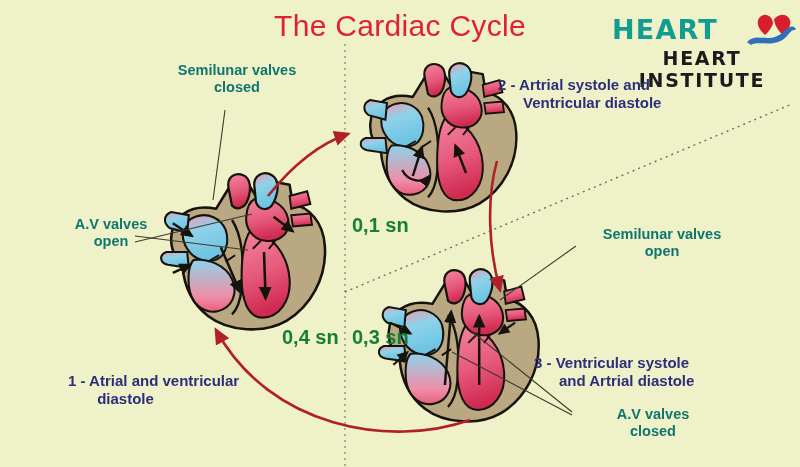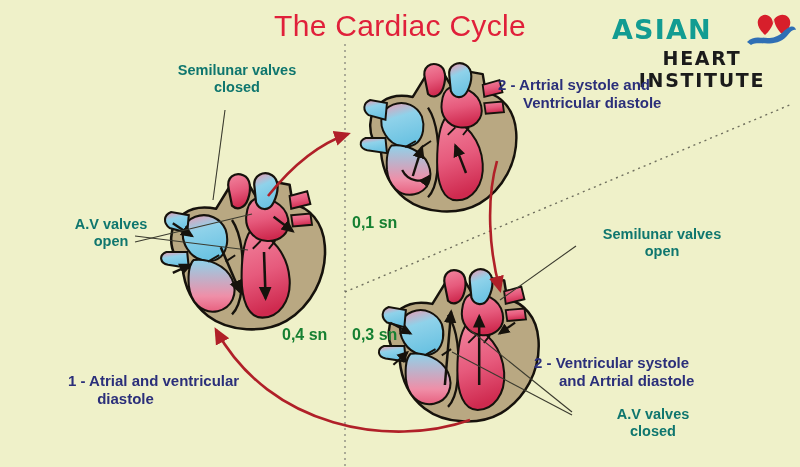--- a/index.html
+++ b/index.html
@@ -14,21 +14,21 @@
 
   .txt{position:absolute;white-space:pre;line-height:1.18;}
 
   .title{
     left:0;top:8px;width:800px;text-align:center;
     color:#e0203a;font-size:30px;font-weight:400;letter-spacing:.3px;
   }
 
   .lbl-black{color:#0f766e;font-weight:bold;font-size:14.5px;text-align:center;}
   .lbl-blue{color:#2b2f7a;font-weight:bold;font-size:15px;}
-  .lbl-green{color:#168032;font-weight:bold;font-size:16px;}
+  .lbl-green{color:#168032;font-weight:bold;font-size:20px;}
 
   
   #logo{position:absolute;left:612px;top:14px;width:180px;height:56px;}
   #logo .asian{
     position:absolute;left:0;top:0;width:136px;text-align:left;
     color:#129c92;font-size:27px;font-weight:bold;letter-spacing:1.2px;
     font-family:"DejaVu Sans",sans-serif;
   }
   #logo .inst{
     position:absolute;left:0;top:33px;width:180px;text-align:center;
@@ -140,21 +140,21 @@
     <path d="M135,236 L248,250" stroke="#3a3a2e" stroke-width="1.1" fill="none"></path>
     <path d="M135,242 L252,214" stroke="#3a3a2e" stroke-width="1.1" fill="none"></path>
     <path d="M576,246 L500,300" stroke="#3a3a2e" stroke-width="1.1" fill="none"></path>
     <path d="M572,412 L470,330" stroke="#3a3a2e" stroke-width="1.1" fill="none"></path>
     <path d="M572,415 L452,352" stroke="#3a3a2e" stroke-width="1.1" fill="none"></path>
   </svg>
 
   <div class="txt title">The Cardiac Cycle</div>
 
   <div id="logo">
-    <div class="asian">ASIAN</div>
+    <div class="asian">HEART</div>
     <div class="inst">HEART INSTITUTE</div>
     <svg class="mark" viewBox="0 0 52 34">
       <path d="M26,13 C26,5 36,1 41,6 C45,10 44,17 36,24 C28,17 27,10 27,7
                C27,10 26,17 18,24 C10,17 9,10 13,6 C18,1 26,5 26,13 Z" fill="#d71f2b" transform="translate(2,-1)"></path>
       <path d="M2,30 C12,19 24,33 38,20 C46,12 50,14 51,18
                C48,17 46,19 42,24 C30,37 14,28 6,33 Z" fill="#2f6fb5"></path>
     </svg>
   </div>
 
   <div class="txt lbl-black" style="left:126px;top:62px;width:222px;">Semilunar valves
@@ -171,19 +171,19 @@
 
   <div class="txt lbl-blue" style="left:498px;top:76px;width:250px;">2 - Artrial systole and
       Ventricular diastole</div>
 
   <div class="txt lbl-green" style="left:352px;top:214px;">0,1 sn</div>
 
   <div class="txt lbl-green" style="left:282px;top:326px;text-align:center;">0,4 sn</div>
 
   <div class="txt lbl-green" style="left:352px;top:326px;">0,3 sn</div>
 
-  <div class="txt lbl-blue" style="left:534px;top:354px;width:250px;">2 - Ventricular systole
+  <div class="txt lbl-blue" style="left:534px;top:354px;width:250px;">3 - Ventricular systole
       and Artrial diastole</div>
 
   <div class="txt lbl-blue" style="left:68px;top:372px;width:250px;">1 - Atrial and ventricular
        diastole</div>
 
 </div>
 
 </body></html>

